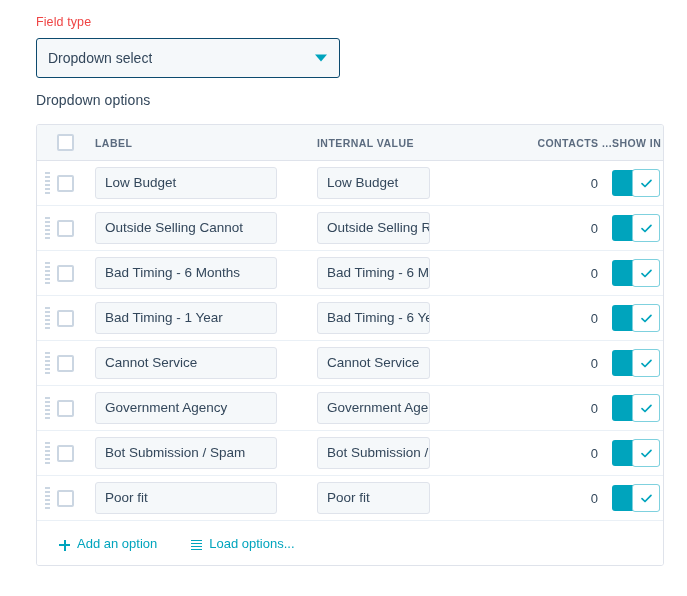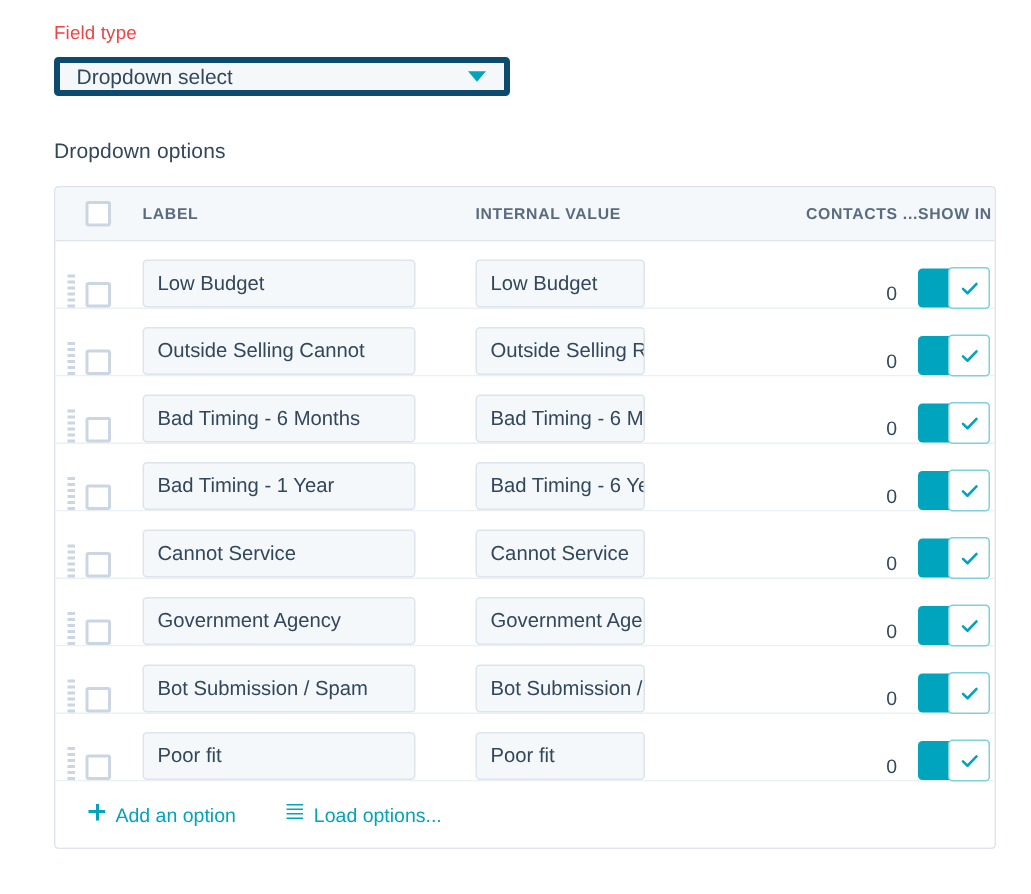--- a/index.html
+++ b/index.html
@@ -32,23 +32,23 @@
     font-size: 12.5px;
     color: #ef4444;
     font-weight: 400;
     line-height: 16px;
     margin-bottom: 8px;
     letter-spacing: 0.1px;
   }
   .select-wrap {
     position: relative;
     width: 304px;
-    height: 26px;
+    height: 40px;
     background: #f5f8fa;
-    border: 4px solid #0c4a6e;
+    border: 1px solid #0c4a6e;
     border-radius: 3px;
     display: flex;
     align-items: center;
     padding: 0 32px 0 11px;
     cursor: pointer;
   }
   .select-value {
     font-size: 14px;
     color: #33475b;
     line-height: 18px;
@@ -93,21 +93,21 @@
   .thead {
     display: flex;
     align-items: center;
     height: 36px;
     background: #f5f8fa;
     border-bottom: 1px solid #dfe3eb;
   }
 
   .row {
     display: flex;
-    align-items: flex-end;
+    align-items: center;
     height: 45px;
     border-bottom: 1px solid #eaf0f6;
     background: #ffffff;
   }
 
   
   .c-drag   { width: 20px; flex: none; display:flex; align-items:center; justify-content:center; }
   .c-check  { width: 38px; flex: none; display:flex; align-items:center; justify-content:flex-start; }
   .c-label  { width: 222px; flex: none; padding-right: 8px; }
   .c-value  { width: 185px; flex: none; padding-right: 24px; }
@@ -204,21 +204,21 @@
   
   .tfoot {
     display: flex;
     align-items: center;
     height: 44px;
     padding-left: 22px;
     background: #ffffff;
   }
   .foot-action {
     display: flex;
-    align-items: flex-start;
+    align-items: flex-end;
     gap: 7px;
     color: #00a4bd;
     font-size: 13px;
     cursor: pointer;
     margin-right: 34px;
     white-space: nowrap;
   }
   .plus-icon {
     position: relative;
     width: 11px; height: 11px;

